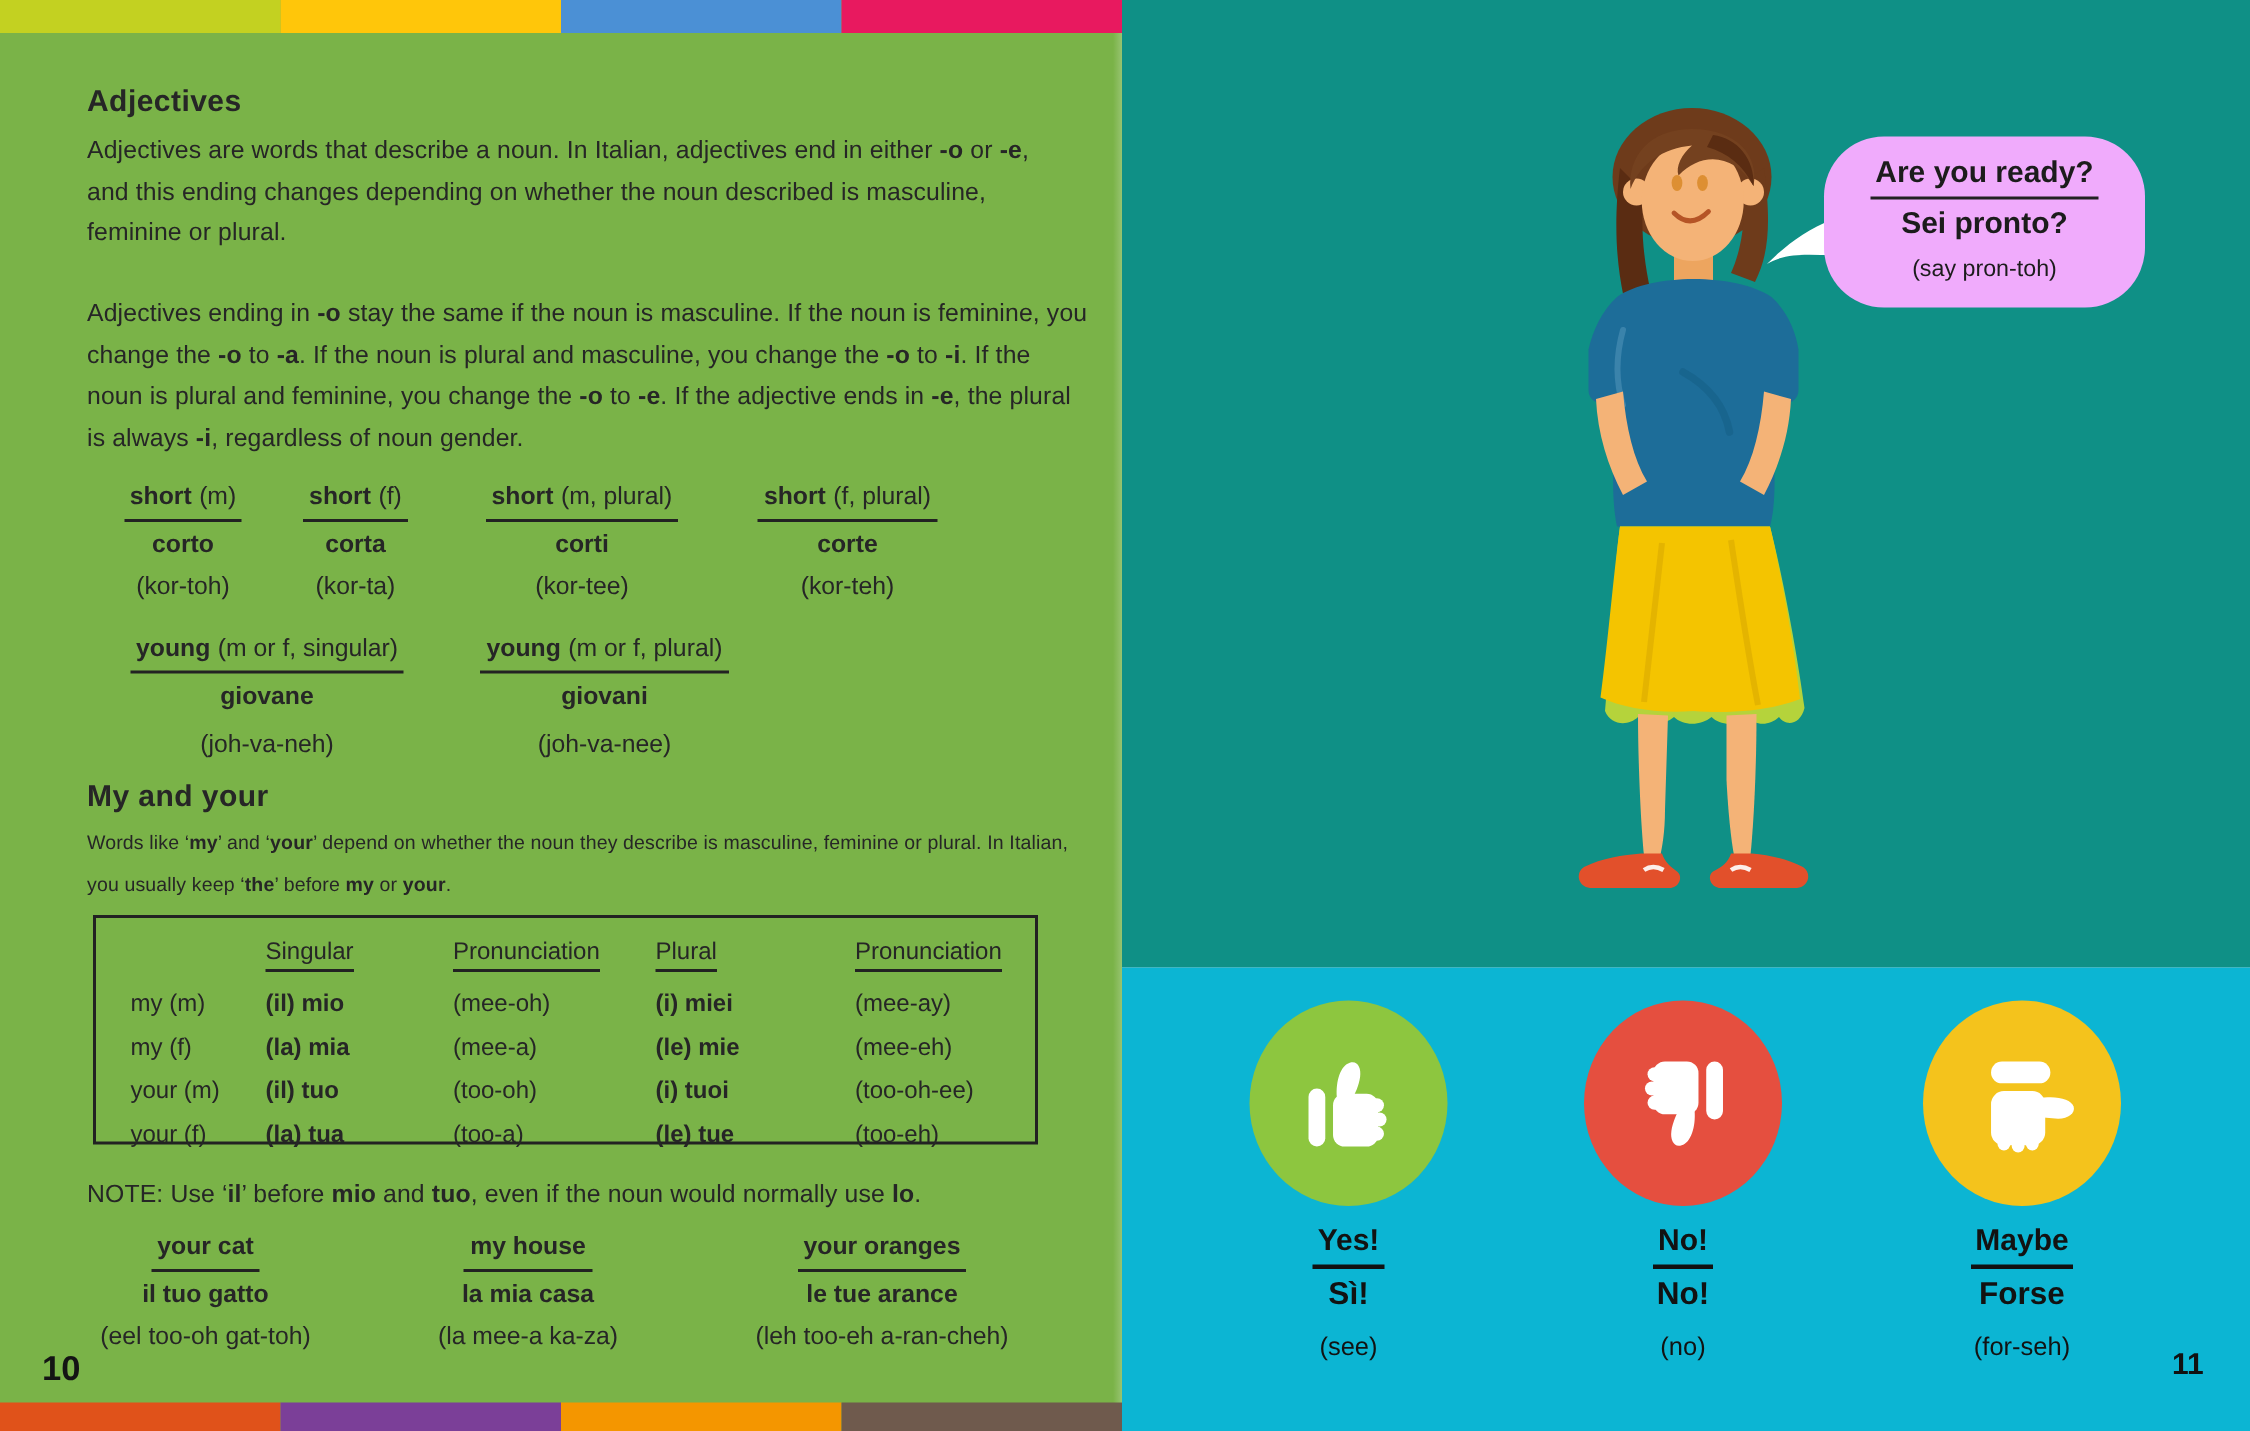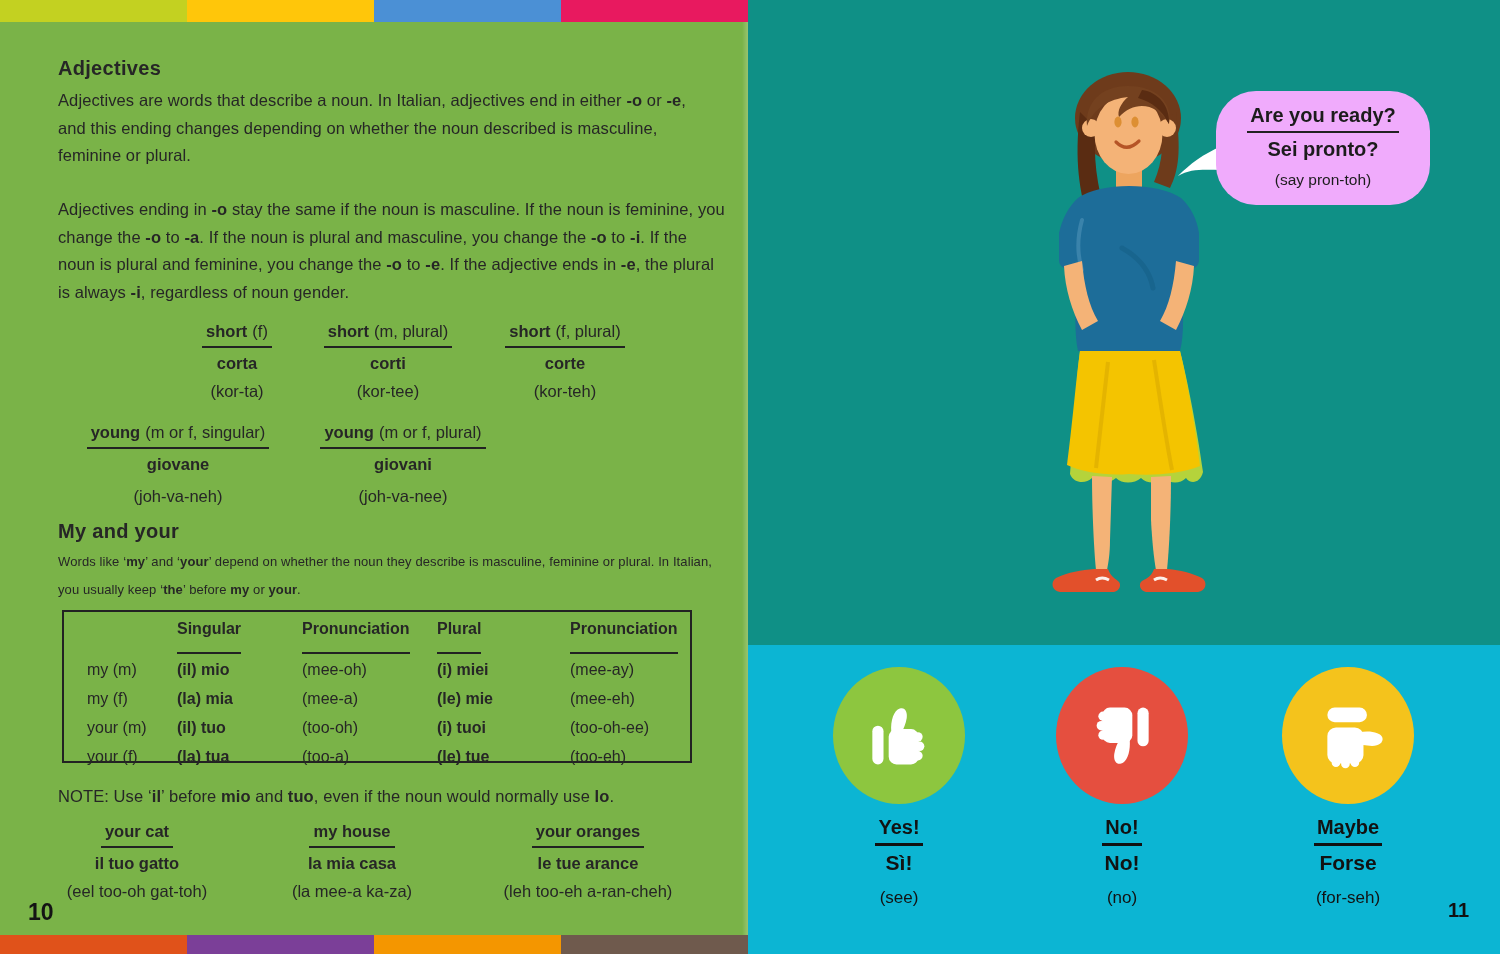--- a/index.html
+++ b/index.html
@@ -30,21 +30,21 @@
 
   #my-heading { position:absolute; left:58px; top:520px; font-size:20px; font-weight:bold; letter-spacing:.3px; }
   #my-para { position:absolute; left:58px; top:548px; width:655px; font-size:13px; line-height:27.6px; letter-spacing:.1px; }
 
   #gtable { position:absolute; left:62px; top:610px; width:630px; height:153px;
     border:2.5px solid #222; display:grid;
     grid-template-columns:90px 125px 135px 133px 1fr;
     grid-template-rows:37px 29px 29px 29px 29px;
     align-items:center; padding-left:23px; padding-top:6px;
     font-size:16px; color:#262626; }
-  .th span { display:inline-block; font-weight:bold; border-bottom:2px solid #222; padding-bottom:14px; }
+  .th span { display:inline-block; font-weight:normal; border-bottom:2px solid #222; padding-bottom:2px; }
   .td-it { font-weight:bold; }
 
   #note-line { position:absolute; left:58px; top:787px; width:680px; font-size:16.5px; letter-spacing:.1px; }
 
   #page-num-left { position:absolute; left:28px; top:899px; font-size:23px; font-weight:bold; color:#141414; }
 
   
   #right-page { position:absolute; left:748px; top:0; width:752px; height:954px; }
   #rp-top { position:absolute; left:0; top:0; width:752px; height:645px; }
   #rp-bottom { position:absolute; left:0; top:645px; width:752px; height:309px; }
@@ -78,20 +78,25 @@
       <div class="stripe" style="background: rgb(195, 209, 33);"></div>
       <div class="stripe" style="background: rgb(255, 198, 10);"></div>
       <div class="stripe" style="background: rgb(75, 144, 213);"></div>
       <div class="stripe" style="background: rgb(232, 25, 95);"></div>
     </div>
 
     <div id="adj-heading" class="lp-text">Adjectives</div>
     <div id="adj-para1" class="lp-text"><span>Adjectives are words that describe a noun. In Italian, adjectives end in either </span><b>-o</b><span> or </span><b>-e</b><span>, and this ending changes depending on whether the noun described is masculine, feminine or plural.</span></div>
     <div id="adj-para2" class="lp-text"><span>Adjectives ending in </span><b>-o</b><span> stay the same if the noun is masculine. If the noun is feminine, you change the </span><b>-o</b><span> to </span><b>-a</b><span>. If the noun is plural and masculine, you change the </span><b>-o</b><span> to </span><b>-i</b><span>. If the noun is plural and feminine, you change the </span><b>-o</b><span> to </span><b>-e</b><span>. If the adjective ends in </span><b>-e</b><span>, the plural is always </span><b>-i</b><span>, regardless of noun gender.</span></div>
 
+    <div class="wcard" style="left:22px; top:322px; width:200px;">
+      <div><span class="wc-underline"><b>short</b><span class="wc-qual">(m)</span></span></div>
+      <div class="wc-it">corto</div>
+      <div class="wc-pron">(kor-toh)</div>
+    </div>
     <div class="wcard" style="left:137px; top:322px; width:200px;">
       <div><span class="wc-underline"><b>short</b><span class="wc-qual">(f)</span></span></div>
       <div class="wc-it">corta</div>
       <div class="wc-pron">(kor-ta)</div>
     </div>
     <div class="wcard" style="left:288px; top:322px; width:200px;">
       <div><span class="wc-underline"><b>short</b><span class="wc-qual">(m, plural)</span></span></div>
       <div class="wc-it">corti</div>
       <div class="wc-pron">(kor-tee)</div>
     </div>

